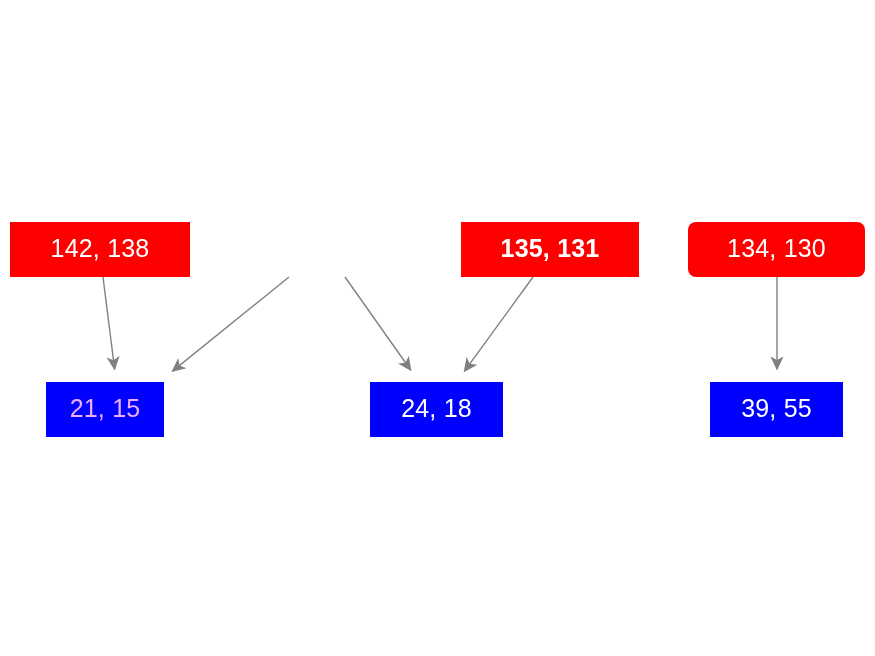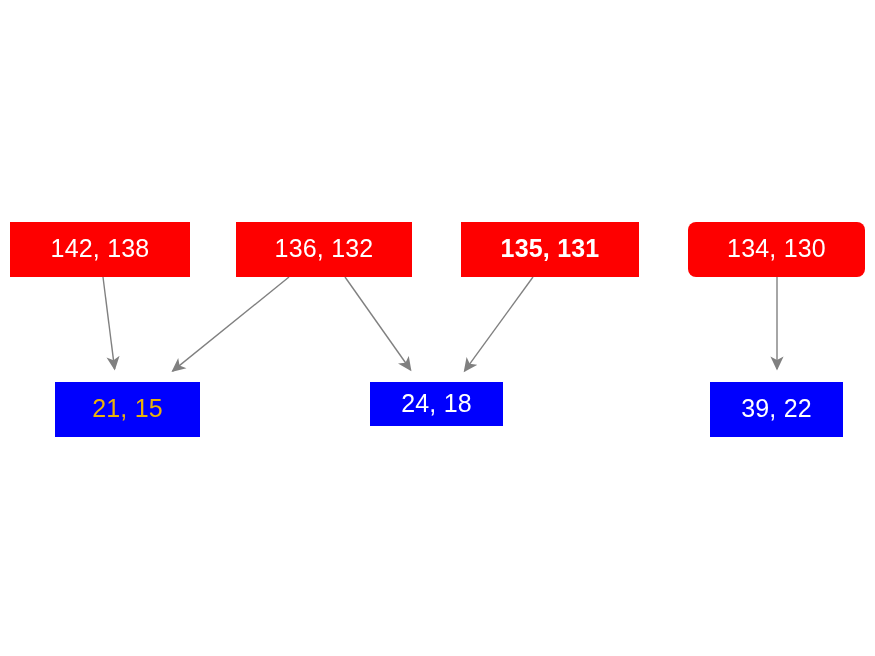--- a/index.html
+++ b/index.html
@@ -66,32 +66,29 @@
         <line x1="289" y1="277" x2="172.55606597708663" y2="371.086698690514" stroke="#808080" stroke-width="1.4" marker-end="url(#arrowhead)"></line>
         <line x1="345" y1="277" x2="410.6564848264148" y2="370.0133535040876" stroke="#808080" stroke-width="1.4" marker-end="url(#arrowhead)"></line>
         <line x1="533" y1="277" x2="464.47502094723205" y2="371.10763789913466" stroke="#808080" stroke-width="1.4" marker-end="url(#arrowhead)"></line>
         <line x1="777" y1="277" x2="777" y2="369" stroke="#808080" stroke-width="1.4" marker-end="url(#arrowhead)"></line>
       </g>
   </svg>
 
   <div class="node node-parent" style="left: 10px; top: 222px; width: 180px; height: 55px; background: rgb(254, 0, 0); color: rgb(255, 255, 255);">
     <span class="node-label">142, 138</span>
   </div>
-  <div class="node node-parent" style="left: 236px; top: 222px; width: 176px; height: 55px; background: rgb(254, 0, 0); color: rgb(255, 255, 255);">
-    <span class="node-label">136, 132</span>
-  </div>
   <div class="node node-parent" style="left: 461px; top: 222px; width: 178px; height: 55px; background: rgb(254, 0, 0); color: rgb(255, 255, 255); font-weight: bold;">
     <span class="node-label">135, 131</span>
   </div>
   <div class="node node-parent" style="left: 688px; top: 222px; width: 177px; height: 55px; background: rgb(254, 0, 0); color: rgb(255, 255, 255); border-radius: 8px;">
     <span class="node-label">134, 130</span>
   </div>
-  <div class="node node-child" style="left: 55px; top: 382px; width: 145px; height: 55px; background: rgb(0, 0, 254); color: #eab308;">
+  <div class="node node-child" style="left: 46px; top: 382px; width: 118px; height: 55px; background: rgb(0, 0, 254); color: #f0abfc;">
     <span class="node-label">21, 15</span>
   </div>
-  <div class="node node-child" style="left: 370px; top: 382px; width: 133px; height: 44px; background: rgb(0, 0, 254); color: rgb(255, 255, 255);">
+  <div class="node node-child" style="left: 370px; top: 382px; width: 133px; height: 55px; background: rgb(0, 0, 254); color: rgb(255, 255, 255);">
     <span class="node-label">24, 18</span>
   </div>
   <div class="node node-child" style="left: 710px; top: 382px; width: 133px; height: 55px; background: rgb(0, 0, 254); color: rgb(255, 255, 255);">
-    <span class="node-label">39, 22</span>
+    <span class="node-label">39, 55</span>
   </div>
 
 </div>
 
 </body></html>

